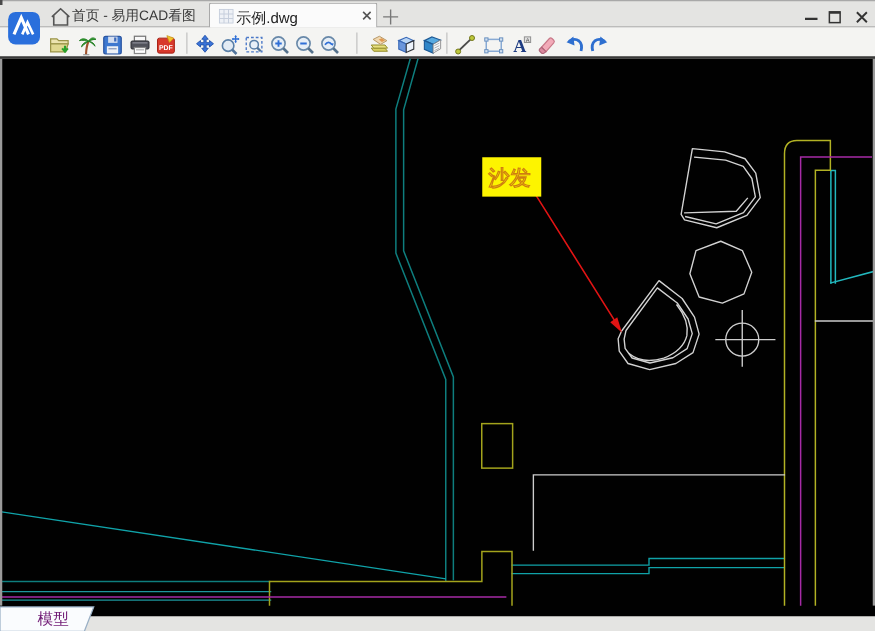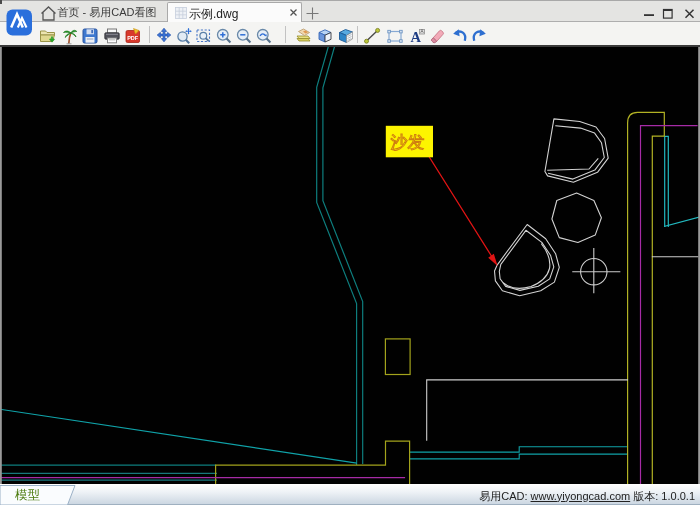--- a/index.html
+++ b/index.html
@@ -14,21 +14,21 @@
 #statusbar{position:absolute;left:0;top:484px;width:700px;height:21px;
  background:linear-gradient(#ffffff,#eef2f6 40%,#ccd7e2);border-bottom:1px solid #9fb0c0;box-sizing:border-box;}
 .sep{position:absolute;top:26px;width:1px;height:17px;background:#c2c2c2;}
 .ticon{position:absolute;top:26.5px;}
 #tab1txt{position:absolute;left:57.5px;top:5px;font-size:11px;color:#3a3a3a;}
 #tabact{position:absolute;left:167px;top:2px;width:135px;height:20px;background:#fbfbfb;
  border:1px solid #a9a9a9;border-bottom:none;border-radius:2px 2px 0 0;box-sizing:border-box;}
 #tab2txt{position:absolute;left:21px;top:3px;font-size:12px;color:#222;}
 #sbtext{position:absolute;right:5px;top:4.5px;font-size:11px;color:#222;}
 #modeltab{position:absolute;left:0;top:484px;width:76px;height:21px;}
-#modeltxt{position:absolute;left:15px;top:487px;font-size:12.5px;color:#4d7c0f;}
+#modeltxt{position:absolute;left:30px;top:487px;font-size:12.5px;color:#701a75;}
 </style>
 </head>
 <body>
 <div id="win">
   <div id="tabbar"></div>
     <div style="position:absolute;left:0;top:0;width:2px;height:4px;background:#4a4a4a"></div>
   <div id="tabdiv"></div>
   <div id="toolbar"></div>
   <div id="canvtop"></div>
   <div id="canvas">
@@ -87,23 +87,20 @@
         <path d="M426.3,151.8 L491.5,255.6" stroke="#e01414" stroke-width="1.3"></path>
         <polygon points="497.6,265.6 488.2,257.2 493.8,253.3" fill="#e01414" stroke="none"></polygon>
 
         <rect x="385.8" y="125.3" width="47.2" height="31.5" fill="#fdf400" stroke="none"></rect>
         <text x="390.5" y="147.5" font-size="17" font-family="Liberation Sans" fill="none" stroke="#cf7d10" stroke-width="0.95" letter-spacing="0">沙发</text>
       </g>
 
       <rect x="0" y="46.5" width="1.8" height="437.5" fill="#9a9a9a" stroke="none"></rect>
       <rect x="698.2" y="46.5" width="1.8" height="437.5" fill="#9a9a9a" stroke="none"></rect>
     </svg>
-  </div>
-  <div id="statusbar">
-    <div id="sbtext">易用CAD: <span style="text-decoration:underline">www.yiyongcad.com</span> 版本: 1.0.0.1</div>
   </div>
   <svg id="modeltab" width="76" height="21">
     <polygon points="0,1.5 75,1.5 67.5,21 0,21" fill="#fafcfe" stroke="#9ab0c6" stroke-width="1"></polygon>
   </svg>
   <div id="modeltxt">模型</div>
 
   <svg width="27" height="28" style="position:absolute;left:5.5px;top:8.5px" viewBox="0 0 27 28">
     <rect x="0.5" y="0.5" width="25.5" height="26" rx="6" fill="#2a6fdc"></rect>
     <path d="M5.2,18.5 L11,5.2 L16.8,18.5" stroke="#fff" stroke-width="2.5" fill="none" stroke-linecap="butt" stroke-linejoin="miter"></path>
     <path d="M11.8,18.5 L16,9 L20.5,18.5" stroke="#fff" stroke-width="2.1" fill="none" stroke-linecap="butt" stroke-linejoin="miter"></path>

